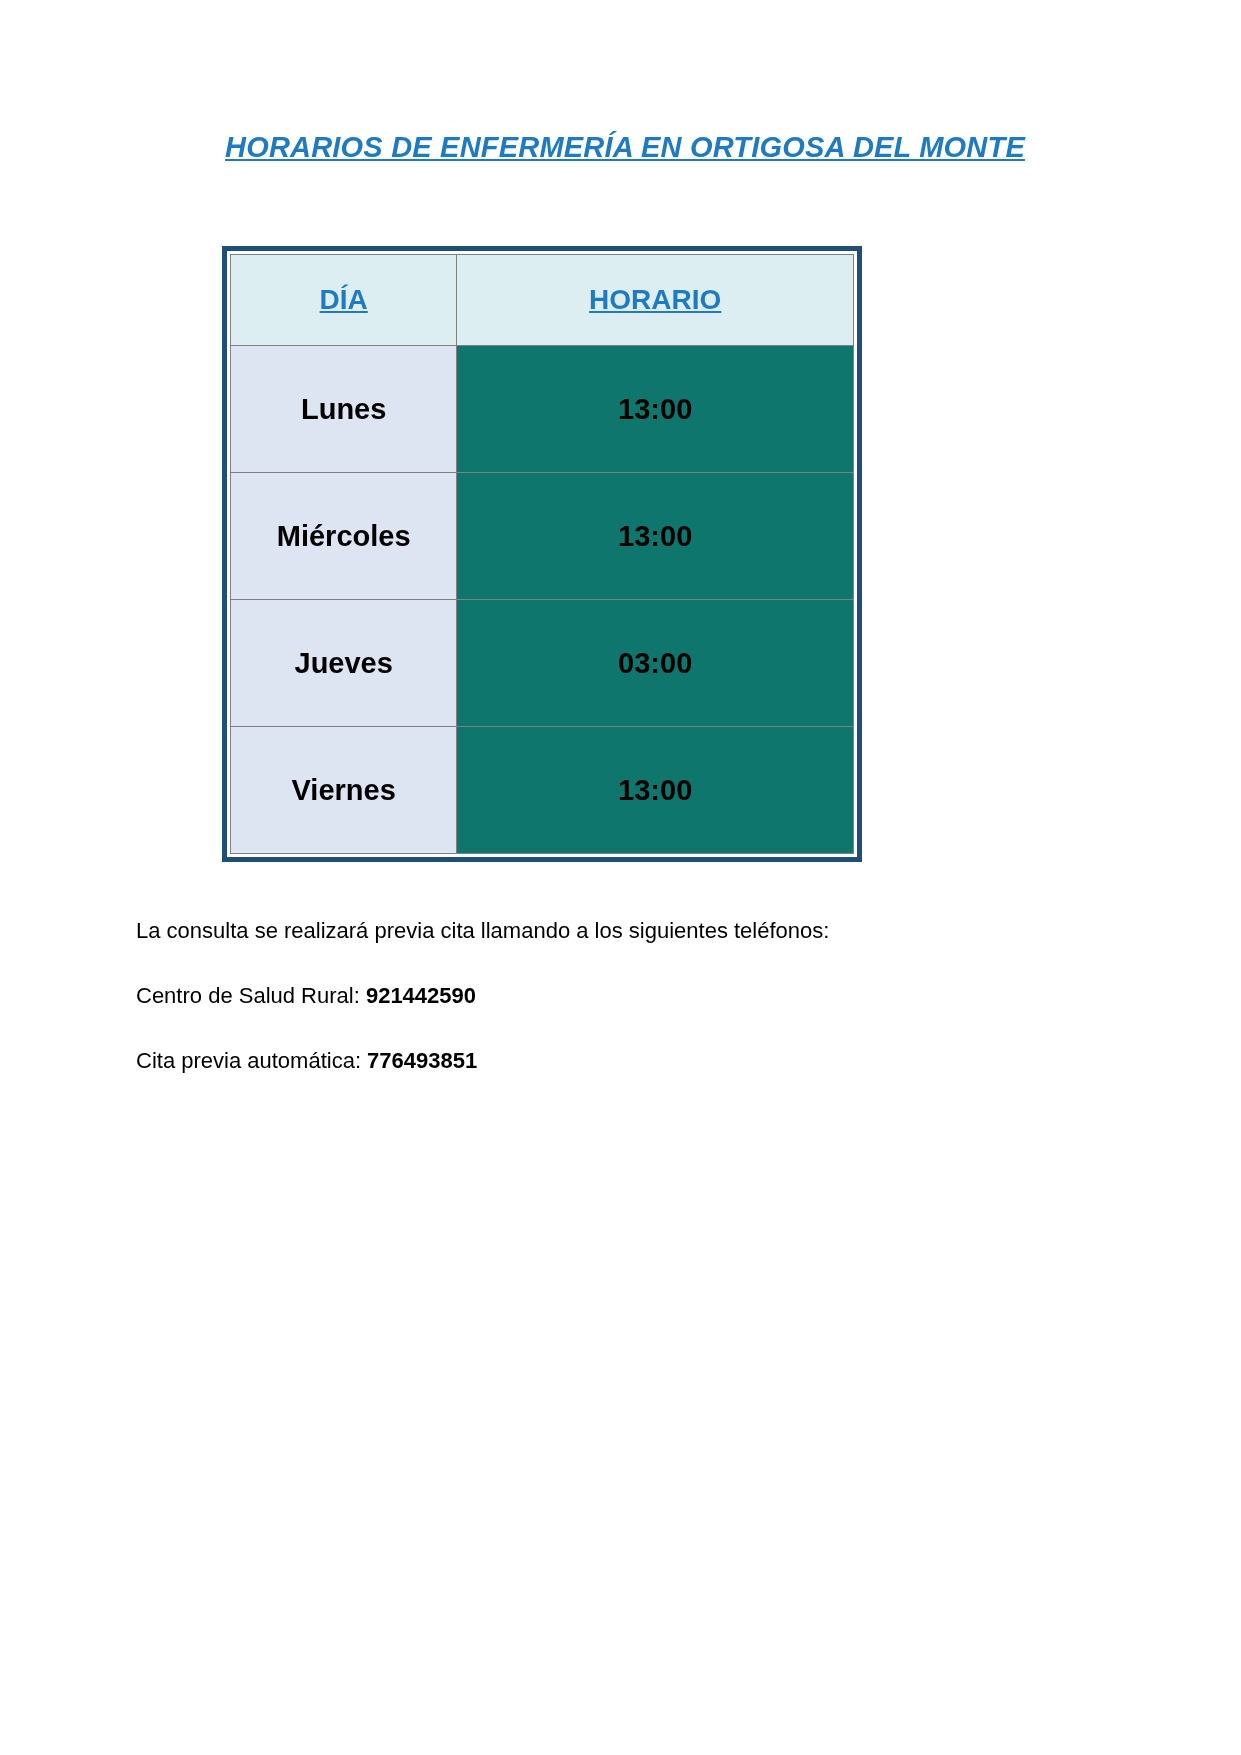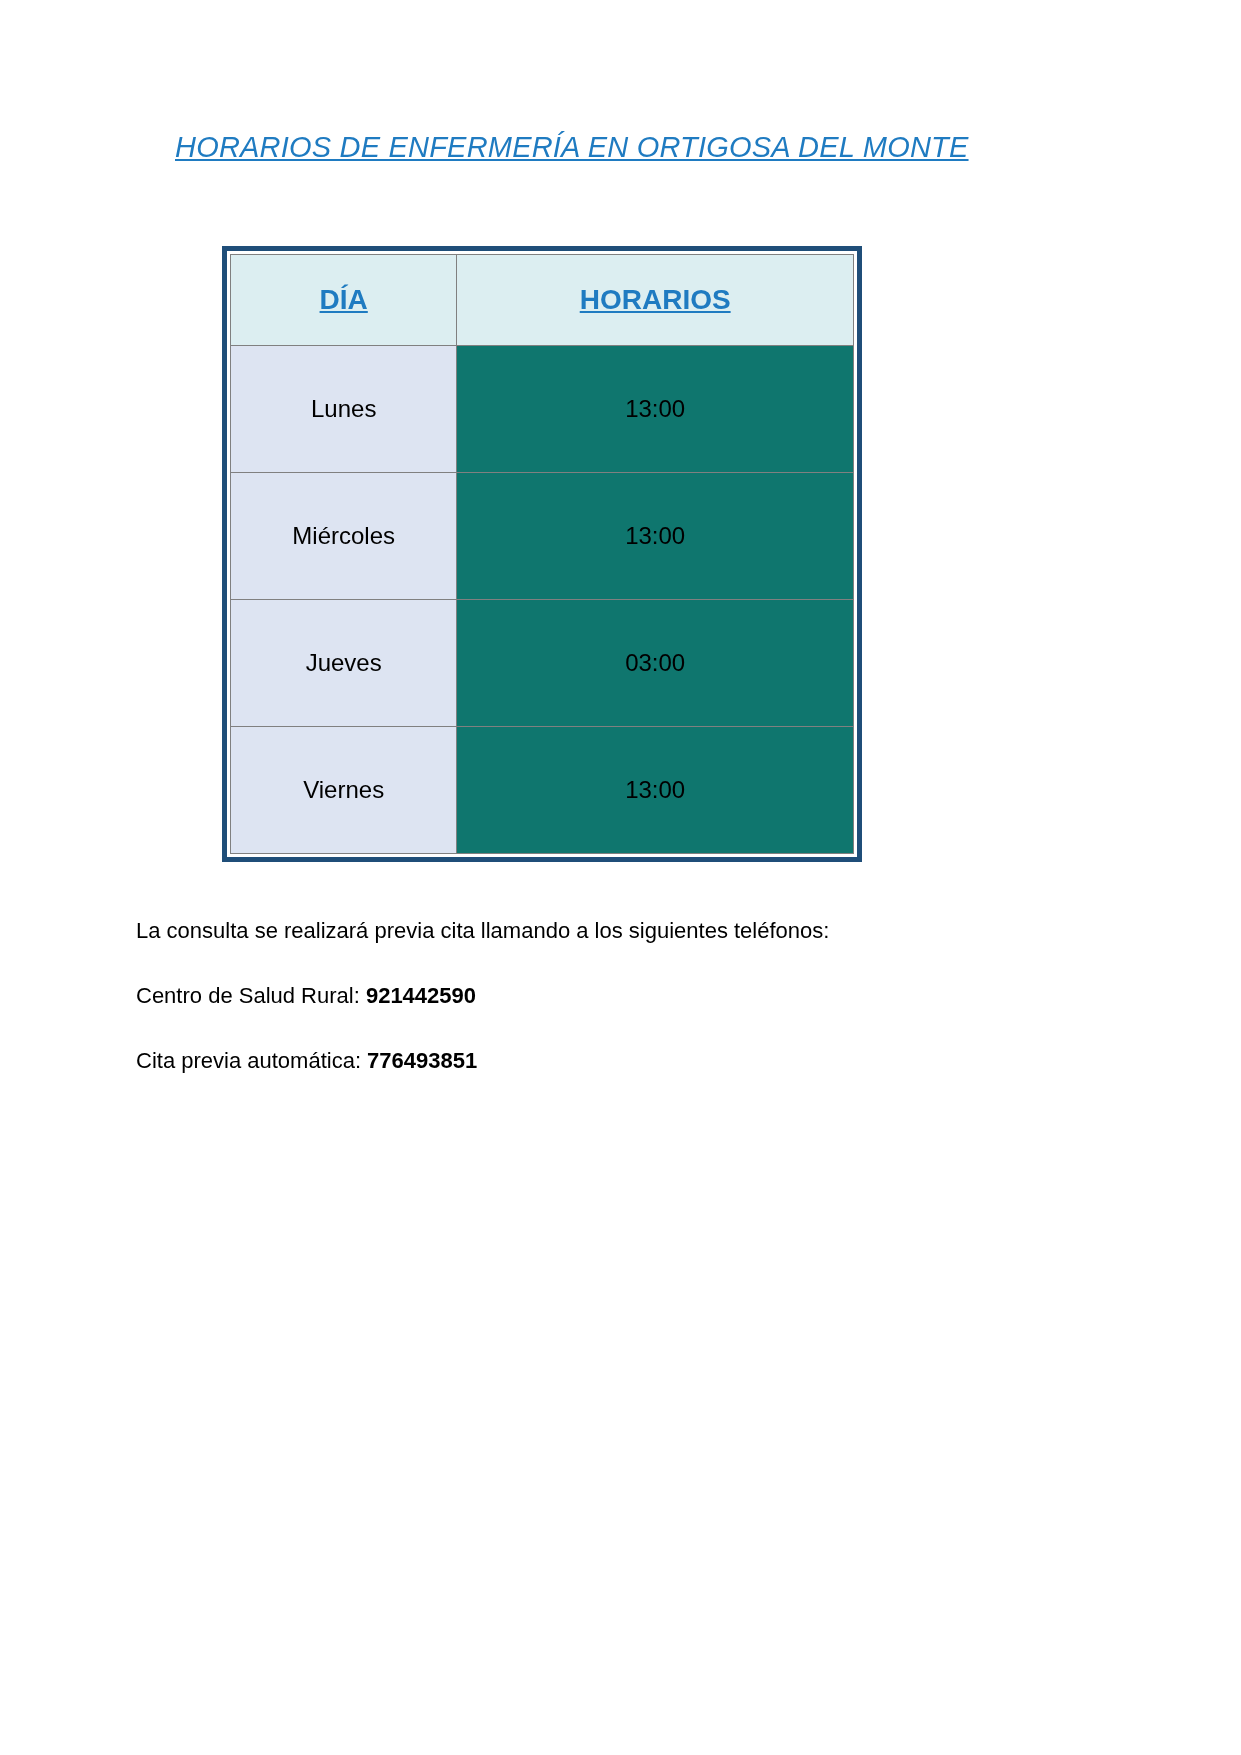--- a/index.html
+++ b/index.html
@@ -22,26 +22,27 @@
     width: 1241px;
     height: 1755px;
     background: #ffffff;
   }
   .doc-title {
     position: absolute;
     left: 175px;
     top: 131px;
     width: 900px;
     font-size: 29px;
-    font-weight: normal;
+    font-weight: bold;
     font-style: italic;
     color: #1f7bc1;
     text-decoration: underline;
     letter-spacing: 0.2px;
     white-space: nowrap;
+    text-align: center;
   }
 
   
   .table-wrap {
     position: absolute;
     left: 222px;
     top: 246px;
     width: 640px;
     box-sizing: border-box;
     border: 5px solid #1f4e79;
@@ -65,22 +66,22 @@
   table.schedule th {
     height: 88px;
     background: #dceef1;
     color: #1f7bc1;
     font-size: 28px;
     font-weight: bold;
     text-decoration: underline;
   }
   table.schedule td {
     height: 124px;
-    font-size: 24px;
-    font-weight: normal;
+    font-size: 29px;
+    font-weight: bold;
     color: #000000;
   }
   table.schedule td.day-cell  { background: #dde4f2; }
   table.schedule td.time-cell { background: #0f766e; }
 
   
   .body-text {
     position: absolute;
     left: 133px;
     top: 915px;
@@ -107,21 +108,21 @@
 
   <div class="table-wrap">
     <table class="schedule">
       <colgroup>
         <col class="day">
         <col class="time">
       </colgroup>
       <thead>
         <tr>
           <th>DÍA</th>
-          <th>HORARIOS</th>
+          <th>HORARIO</th>
         </tr>
       </thead>
       <tbody>
         <tr>
           <td class="day-cell">Lunes</td>
           <td class="time-cell">13:00</td>
         </tr>
         <tr>
           <td class="day-cell">Miércoles</td>
           <td class="time-cell">13:00</td>

